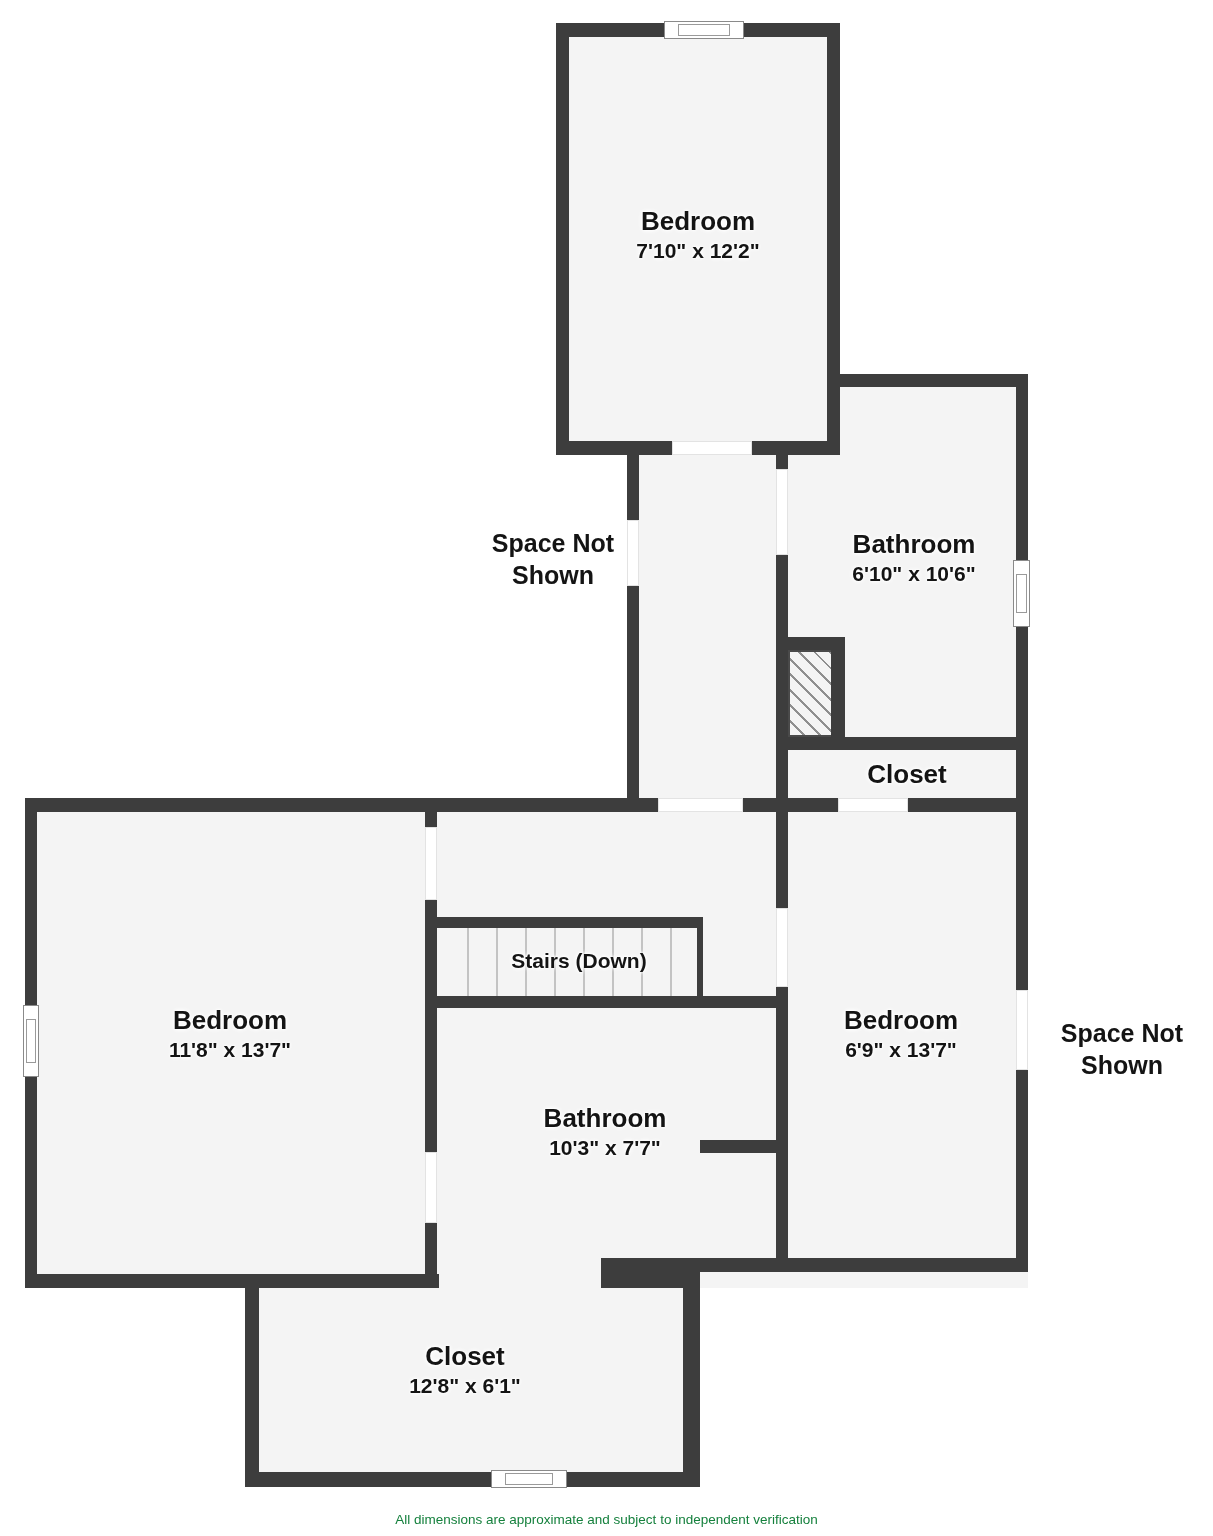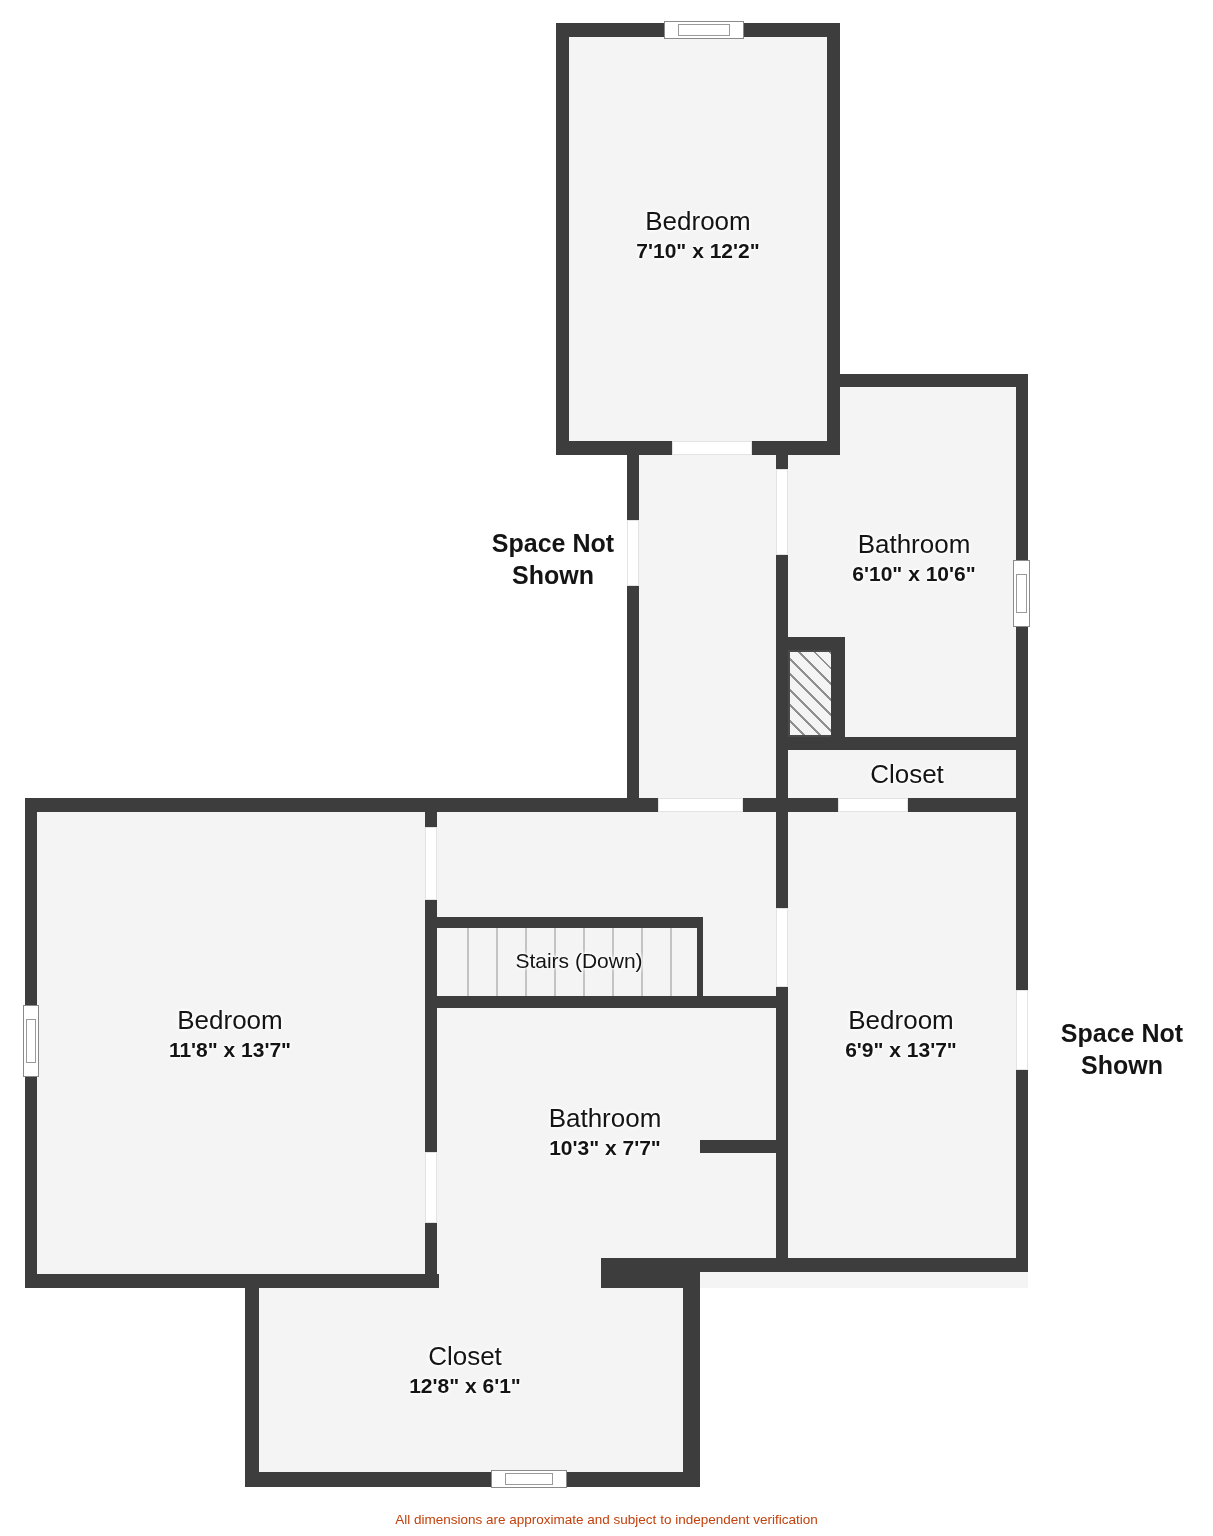--- a/index.html
+++ b/index.html
@@ -20,27 +20,27 @@
   }
   .steps{
     position:absolute;
     background:repeating-linear-gradient(to right,transparent 0 27px,#c3c3c3 27px 29px);
   }
   .label{
     position:absolute;transform:translateX(-50%);
     text-align:center;color:#141414;white-space:nowrap;
     text-shadow:0 0 3px #fff,0 0 3px #fff,0 0 5px #fff,0 0 6px #fff;
   }
-  .rname{font-size:26px;font-weight:normal;line-height:34px;}
+  .rname{font-size:26px;font-weight:bold;line-height:34px;}
   .rdims{font-size:21px;font-weight:bold;line-height:26px;}
   .space-label{font-size:25px;font-weight:bold;line-height:32px;white-space:normal;width:160px;}
   .stairs-label .rname{font-size:21px;line-height:30px;}
   #footer{
     position:absolute;left:0;right:0;top:1512px;text-align:center;
-    font-size:13.5px;color:#c2410c;
+    font-size:13.5px;color:#15803d;
   }
 </style>
 </head>
 <body>
 
 <div id="plan">
 
   <div class="floor" style="left:556px;top:23px;width:284px;height:432px;"></div>
   <div class="floor" style="left:627px;top:441px;width:161px;height:371px;"></div>
   <div class="floor" style="left:828px;top:374px;width:200px;height:90px;"></div>

